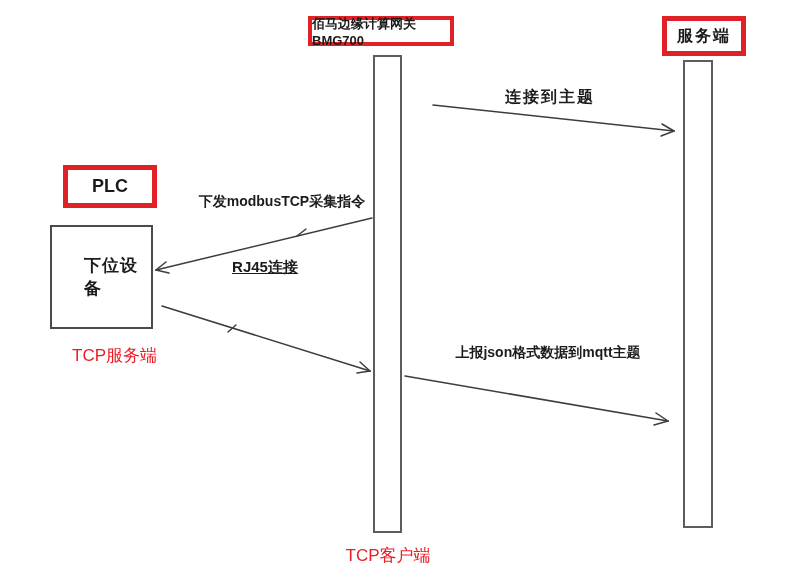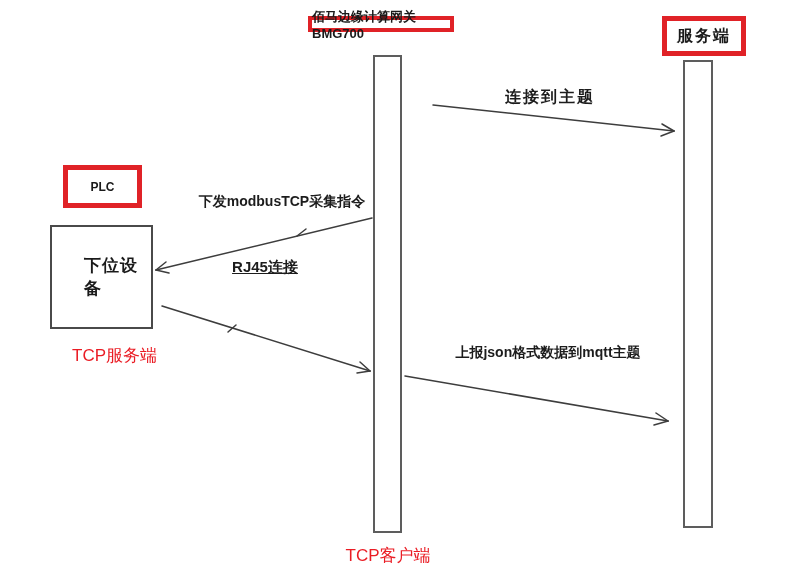--- a/index.html
+++ b/index.html
@@ -74,29 +74,29 @@
     stroke: #3d3d3d;
     stroke-width: 1.5;
     stroke-linecap: round;
   }
 </style>
 </head>
 <body>
 
 <div id="canvas">
 
-  <div class="red-box" style="left:308px; top:16px; width:146px; height:16px; font-size:13px; border-width:4px;">
+  <div class="red-box" style="left:308px; top:16px; width:146px; height:30px; font-size:13px; border-width:4px;">
     <span>佰马边缘计算网关BMG700</span>
   </div>
 
   <div class="red-box" style="left:662px; top:16px; width:84px; height:40px; font-size:16px; letter-spacing:2px;">
     <span>服务端</span>
   </div>
 
-  <div class="red-box" style="left:63px; top:165px; width:79px; height:43px; font-size:12px;">
+  <div class="red-box" style="left:63px; top:165px; width:94px; height:43px; font-size:18px;">
     <span>PLC</span>
   </div>
 
   <div class="gray-box device-box" style="left:50px; top:225px; width:103px; height:104px;">
     <span>下位设备</span>
   </div>
 
   <div class="gray-box lifeline" style="left:373px; top:55px; width:29px; height:478px;"></div>
 
   <div class="gray-box lifeline" style="left:683px; top:60px; width:30px; height:468px;"></div>

